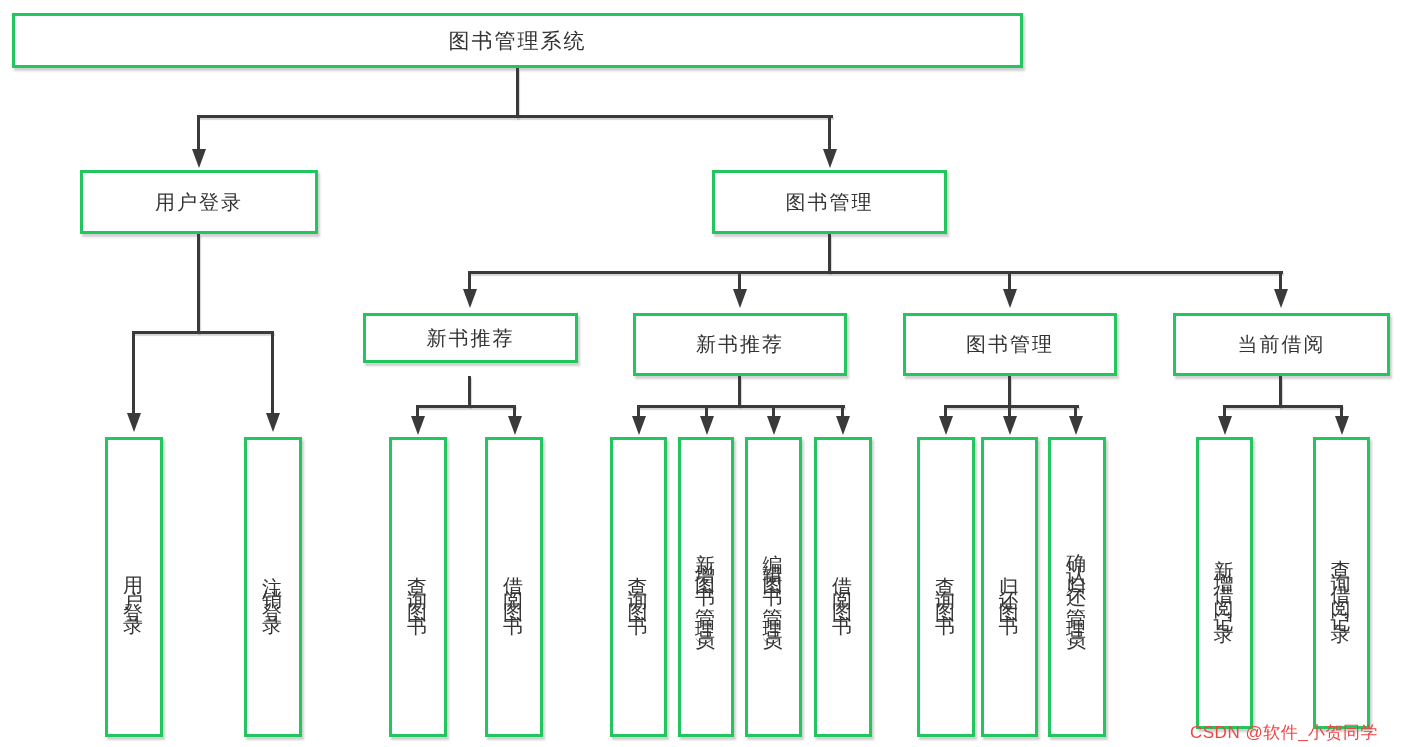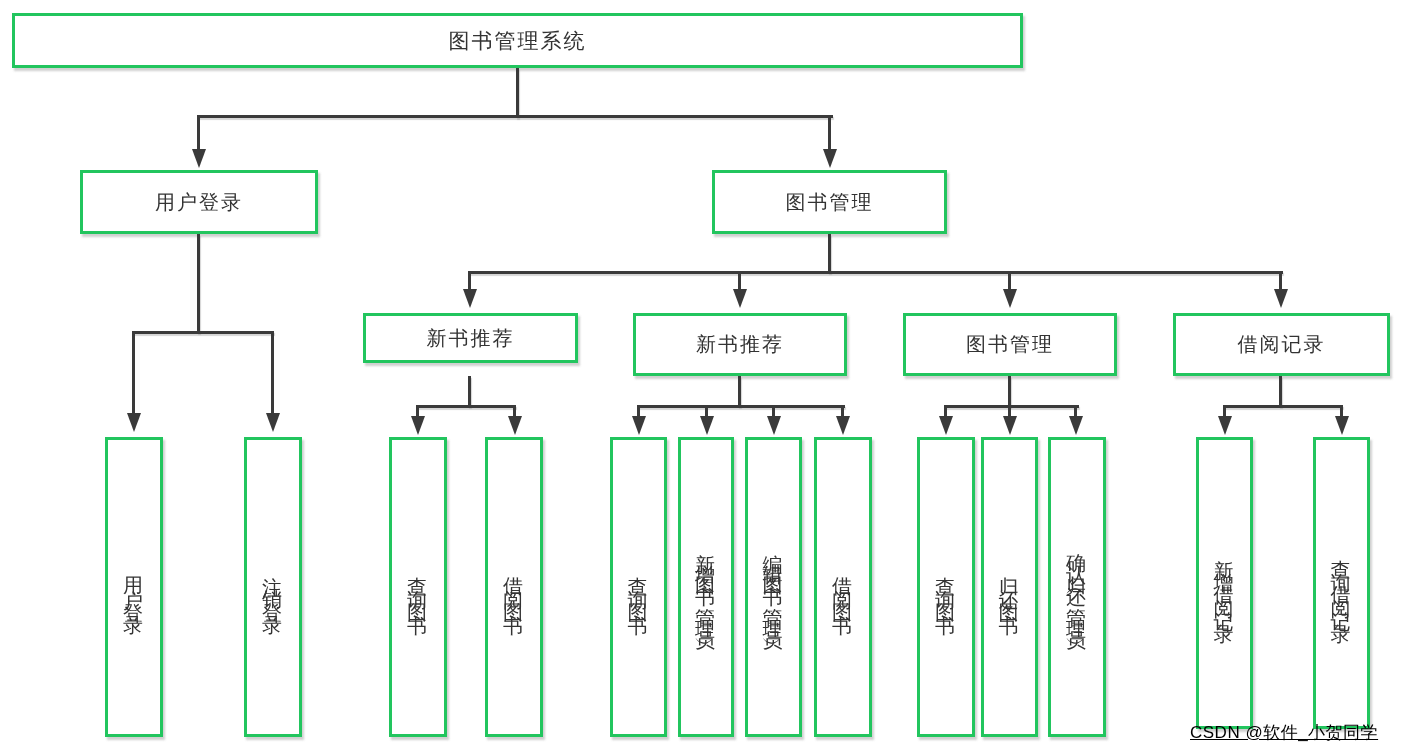--- a/index.html
+++ b/index.html
@@ -51,25 +51,24 @@
     height: 0;
     border-left: 7px solid transparent;
     border-right: 7px solid transparent;
     border-top: 19px solid #3a3a3a;
   }
   .watermark {
     position: absolute;
     left: 1190px;
     top: 721px;
     font-size: 17px;
-    color: #000000;
+    color: #ef4444;
     letter-spacing: 0.5px;
     z-index: 5;
     white-space: nowrap;
-    text-decoration: underline;
   }
 </style>
 </head>
 <body>
 
 <div class="stage">
 
   <div class="box hbox title" style="left:12px; top:13px; width:1011px; height:55px;">图书管理系统</div>
 
   <div class="line" style="left:516px; top:68px; width:3px; height:50px;"></div>
@@ -88,21 +87,21 @@
   <div class="line" style="left:828px; top:234px; width:3px; height:39px;"></div>
   <div class="line" style="left:468px; top:271px; width:815px; height:3px;"></div>
   <div class="arrow" style="left:468px; top:274px; height:15px;"></div>
   <div class="arrow" style="left:738px; top:274px; height:15px;"></div>
   <div class="arrow" style="left:1008px; top:274px; height:15px;"></div>
   <div class="arrow" style="left:1279px; top:274px; height:15px;"></div>
 
   <div class="box hbox" style="left:363px; top:313px; width:215px; height:50px;">新书推荐</div>
   <div class="box hbox" style="left:633px; top:313px; width:214px; height:63px;">新书推荐</div>
   <div class="box hbox" style="left:903px; top:313px; width:214px; height:63px;">图书管理</div>
-  <div class="box hbox" style="left:1173px; top:313px; width:217px; height:63px;">借阅记录</div>
+  <div class="box hbox" style="left:1173px; top:313px; width:217px; height:63px;">当前借阅</div>
 
   <div class="line" style="left:468px; top:376px; width:3px; height:31px;"></div>
   <div class="line" style="left:416px; top:405px; width:100px; height:3px;"></div>
   <div class="arrow" style="left:416px; top:408px; height:8px;"></div>
   <div class="arrow" style="left:513px; top:408px; height:8px;"></div>
 
   <div class="line" style="left:738px; top:376px; width:3px; height:31px;"></div>
   <div class="line" style="left:637px; top:405px; width:208px; height:3px;"></div>
   <div class="arrow" style="left:637px; top:408px; height:8px;"></div>
   <div class="arrow" style="left:705px; top:408px; height:8px;"></div>

